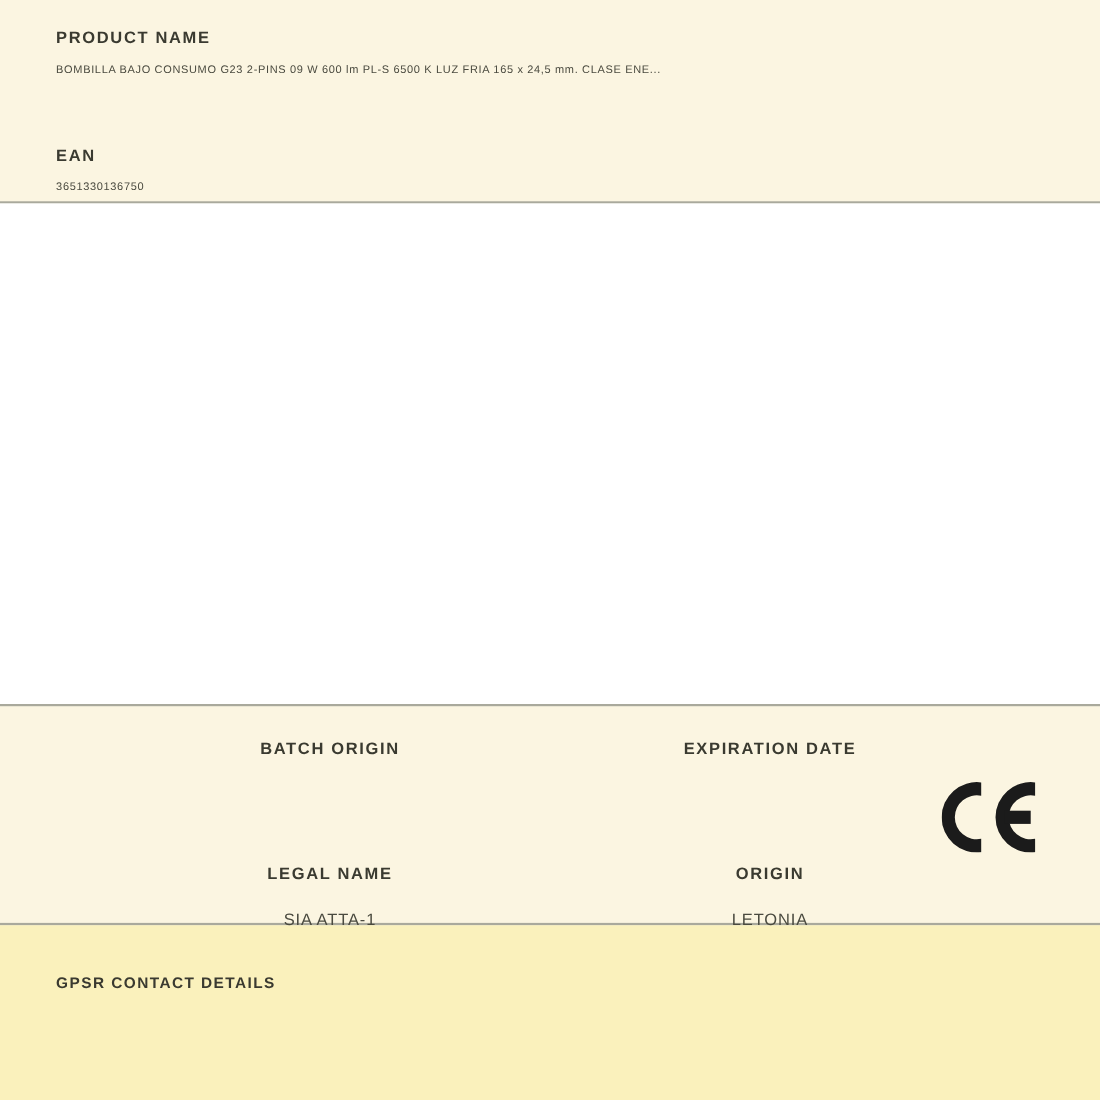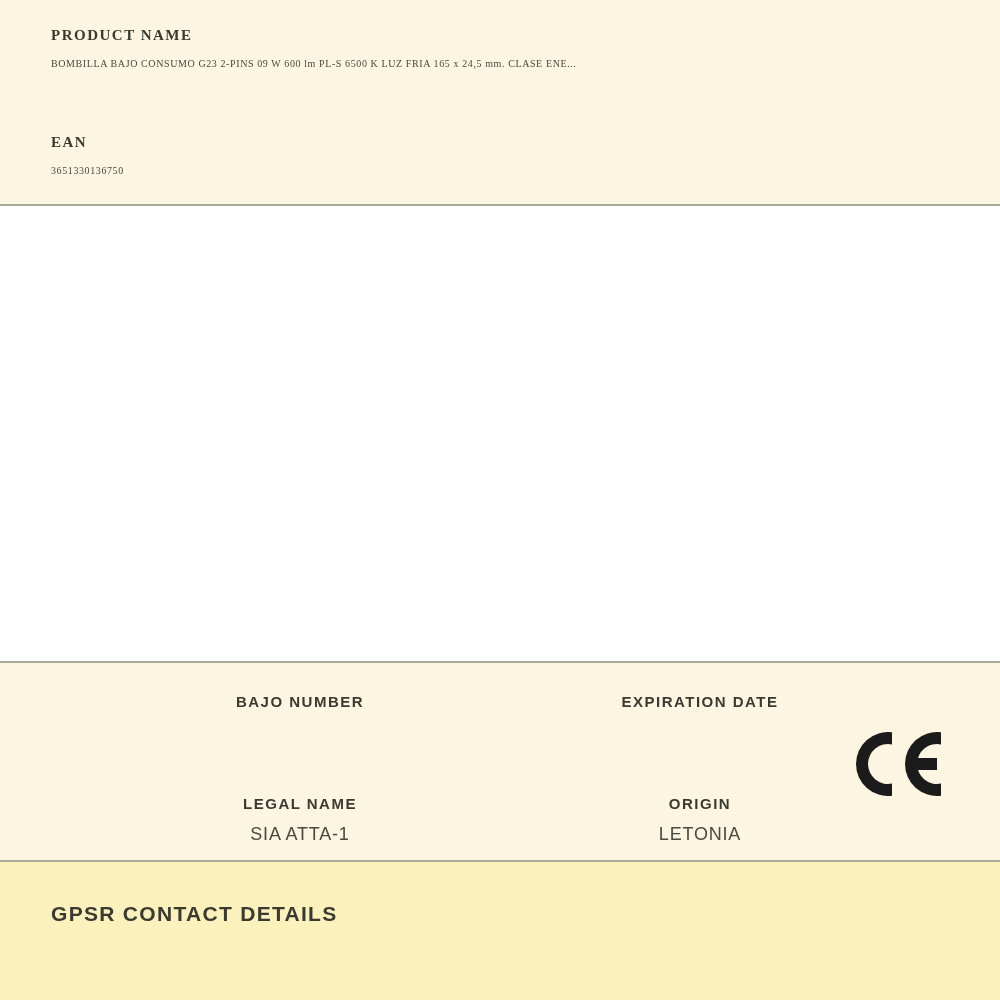--- a/index.html
+++ b/index.html
@@ -17,25 +17,24 @@
     width:1000px;height:1000px;
     font-family:"Liberation Sans", sans-serif;
     color:var(--text);
     background:var(--white);
   }
   .page{width:1000px;height:1000px;display:flex;flex-direction:column;}
 
   
   .sec-top{
     background:var(--cream);
-    height:206px;
+    height:185px;
     border-bottom:2px solid var(--divider);
     padding:26px 51px 0 51px;
     flex:none;
-    font-family:Liberation Serif, serif;
   }
   .flabel{
     font-weight:bold;
     font-size:15px;
     letter-spacing:1.5px;
     color:var(--heading);
     line-height:18px;
   }
   .fvalue{
     font-size:10px;
@@ -60,41 +59,41 @@
     border-top:2px solid var(--divider);
     border-bottom:2px solid var(--divider);
     position:relative;
     padding:0 100px;
     flex:none;
   }
   .details-row{display:flex;}
   .details-row.row1{padding-top:30px;}
   .details-row.row2{margin-top:72px;}
   .dcell{width:50%;text-align:center;}
-  .dcell .fvalue{margin-top:12px;white-space:normal;letter-spacing:0.8px;font-size:18px;}
+  .dcell .fvalue{margin-top:24px;white-space:normal;letter-spacing:0.8px;font-size:15px;}
 
   .ce-wrap{
     position:absolute;
     top:69px;
     right:58px;
     width:86px;height:64px;
   }
 
   
   .sec-contact{
     background:var(--yellow);
     flex:1;
     padding:38px 51px 0 51px;
     display:flex;
     justify-content:space-between;
     align-items:flex-start;
   }
   .contact-heading{
     font-weight:bold;
-    font-size:21px;
+    font-size:14px;
     letter-spacing:1.3px;
     color:var(--heading);
     line-height:20px;
     margin-top:4px;
   }
   .contact-lines{
     text-align:right;
     font-size:15px;
     letter-spacing:0.6px;
     line-height:28px;
@@ -111,21 +110,21 @@
 
     <div class="flabel field-gap">EAN</div>
     <div class="fvalue">3651330136750</div>
   </div>
 
   <div class="sec-white"></div>
 
   <div class="sec-details">
     <div class="details-row row1">
       <div class="dcell">
-        <div class="flabel">BAJO NUMBER</div>
+        <div class="flabel">BATCH ORIGIN</div>
         <div class="fvalue"></div>
       </div>
       <div class="dcell">
         <div class="flabel">EXPIRATION DATE</div>
         <div class="fvalue"></div>
       </div>
     </div>
 
     <div class="details-row row2">
       <div class="dcell">

